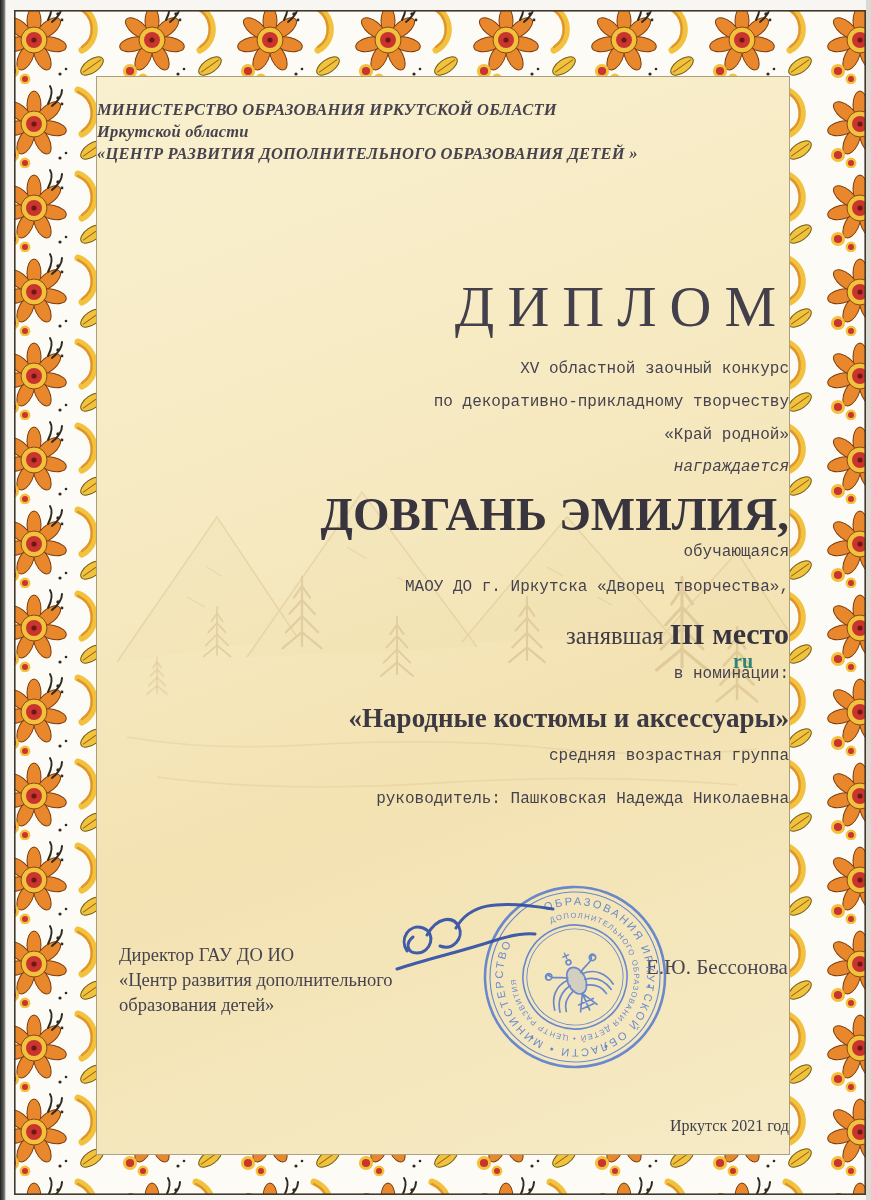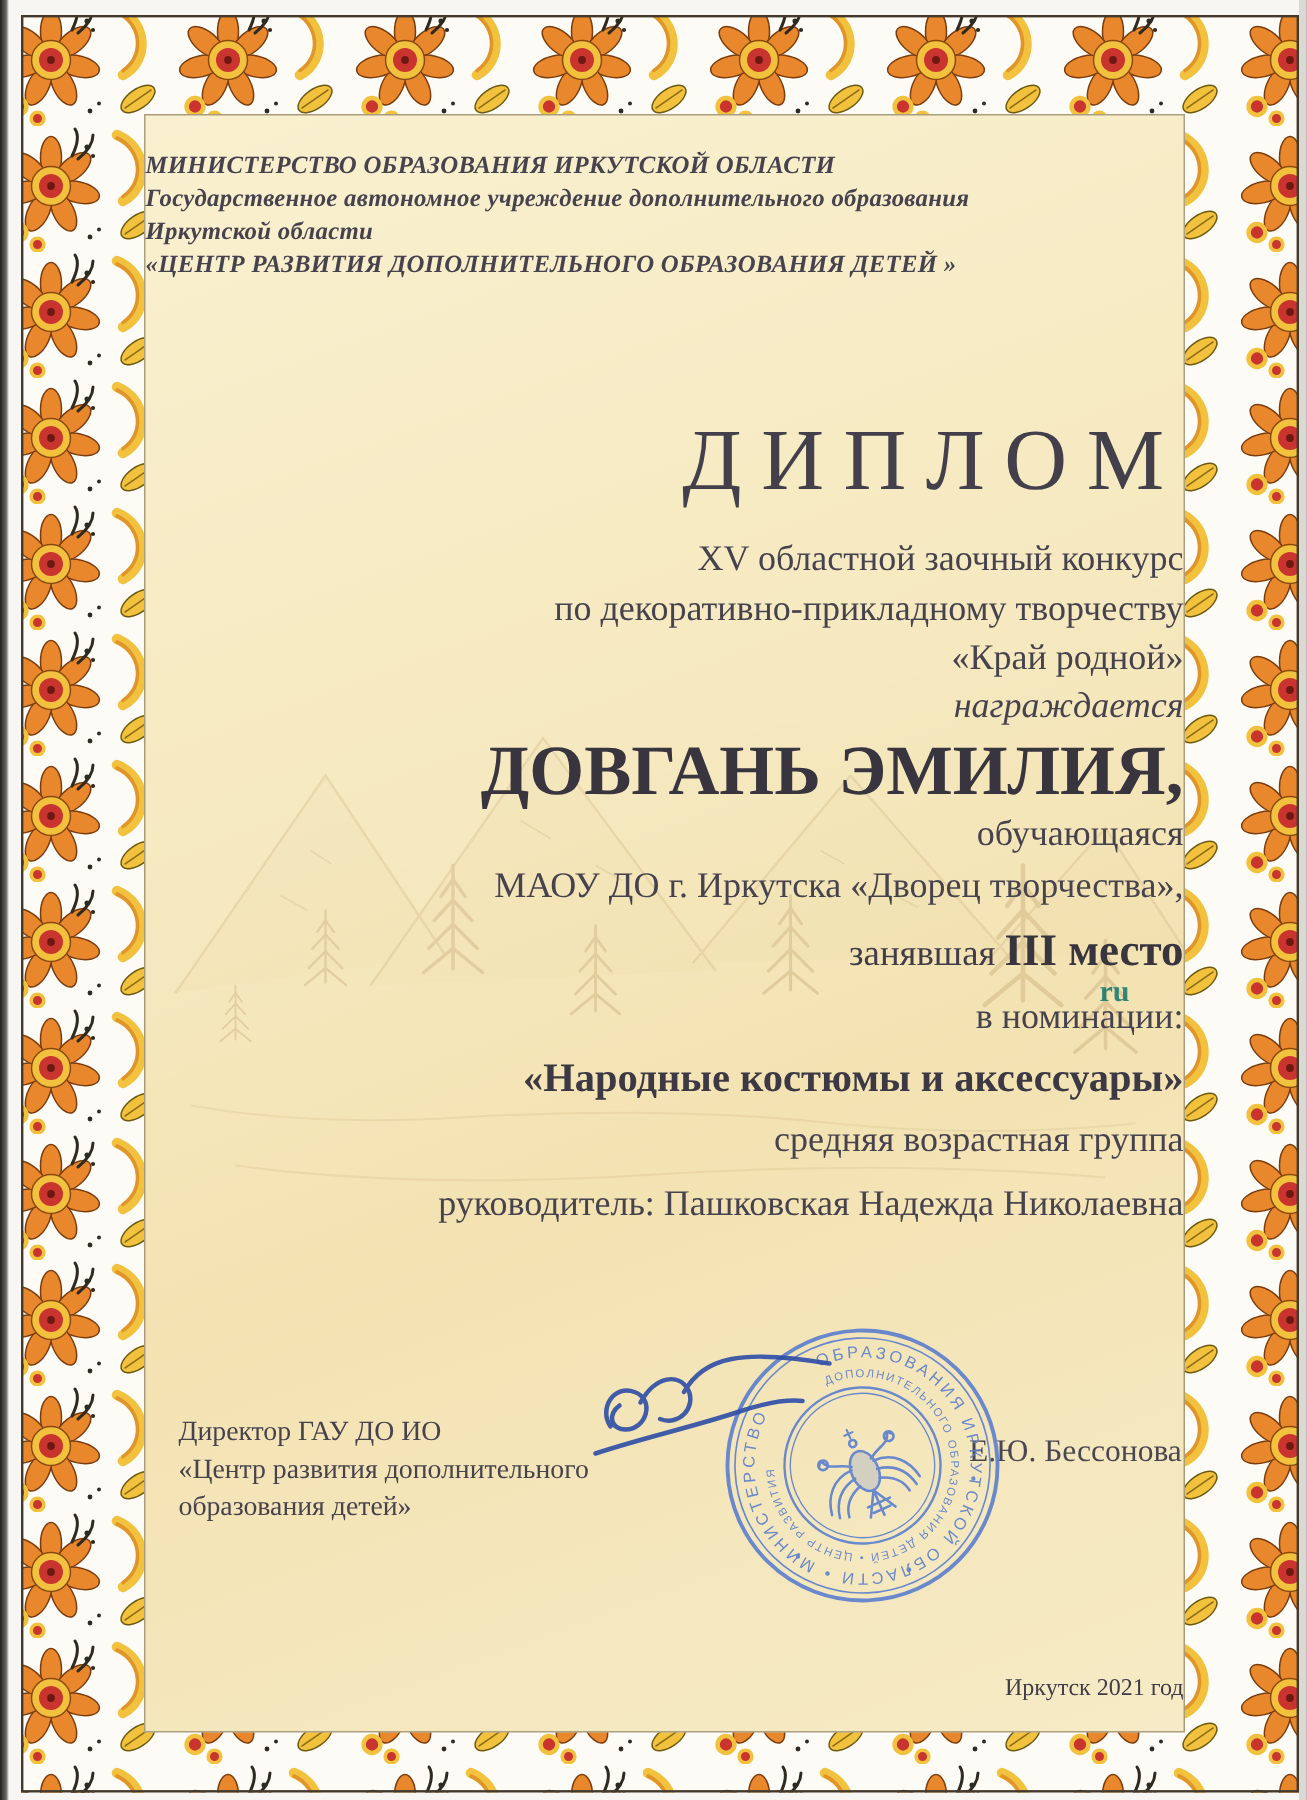--- a/index.html
+++ b/index.html
@@ -19,21 +19,21 @@
     position:absolute;left:96px;top:76px;width:692px;height:1077px;z-index:2;
     background:linear-gradient(160deg,#f9f0cf 0%,#f6e9c0 40%,#f3e2b2 62%,#f6ebc6 100%);
     border:1px solid rgba(80,66,44,.45);
     color:#403d49;
   }
   .lscape{position:absolute;left:0;top:380px;width:692px;height:370px;opacity:.55;}
   .cline{position:absolute;left:0;right:0;text-align:right;white-space:nowrap;}
   .hdr{position:absolute;left:0;right:0;top:22px;text-align:left;
        font-size:16.5px;line-height:22px;font-weight:bold;letter-spacing:.2px;color:#46434e;font-style:italic;}
   .title{top:196px;font-size:58px;letter-spacing:13px;font-weight:normal;color:#43404b;}
-  .body24{font-size:24px;color:#46434e;}
+  .body24{font-size:16px;color:#46434e;font-family:Liberation Mono, monospace;}
   .it{font-style:italic;}
   .name{top:410px;font-size:47px;font-weight:bold;color:#38353f;}
   .place-line{top:540px;font-size:24.5px;padding-left:23px;}
   .place-strong{font-size:30px;font-weight:bold;color:#38353f;}
   .nomin{top:626px;font-size:27px;font-weight:bold;color:#3c3944;}
   .dirblock{position:absolute;left:22px;top:866px;font-size:18.5px;line-height:25px;color:#46434e;}
   .signer{position:absolute;left:549px;top:878px;font-size:21px;color:#4a4752;}
   .footer{top:1040px;font-size:16px;}
   .sig-svg{position:absolute;left:296px;top:796px;z-index:3;}
   .seal-wrap{position:absolute;left:382px;top:804px;width:192px;height:192px;z-index:2;
@@ -116,21 +116,20 @@
         <use href="#tree" transform="translate(430,140) scale(1.05)"></use>
         <use href="#tree" transform="translate(585,120) scale(1.5)"></use>
         <use href="#tree" transform="translate(640,170) scale(1.2)"></use>
         <use href="#tree" transform="translate(60,200) scale(0.6)"></use>
         <path d="M30,280 q80,14 180,8 q140,-8 250,4 q100,10 200,0 M60,320 q120,16 280,6 q160,-10 300,2" fill="none" stroke="#c2a068" stroke-width="1.4" opacity="0.7"></path>
       </g>
     </svg>
 
     <div class="hdr">
       <div>МИНИСТЕРСТВО ОБРАЗОВАНИЯ ИРКУТСКОЙ ОБЛАСТИ</div>
-      <div>Государственное автономное учреждение дополнительного образования</div>
       <div>Иркутской области</div>
       <div>«ЦЕНТР РАЗВИТИЯ ДОПОЛНИТЕЛЬНОГО ОБРАЗОВАНИЯ ДЕТЕЙ »</div>
     </div>
 
     <div class="cline title">ДИПЛОМ</div>
 
     <div class="cline body24" style="top:283px">XV областной заочный конкурс</div>
     <div class="cline body24" style="top:316px">по декоративно-прикладному творчеству</div>
     <div class="cline body24" style="top:349px">«Край родной»</div>
     <div class="cline body24 it" style="top:381px">награждается</div>

